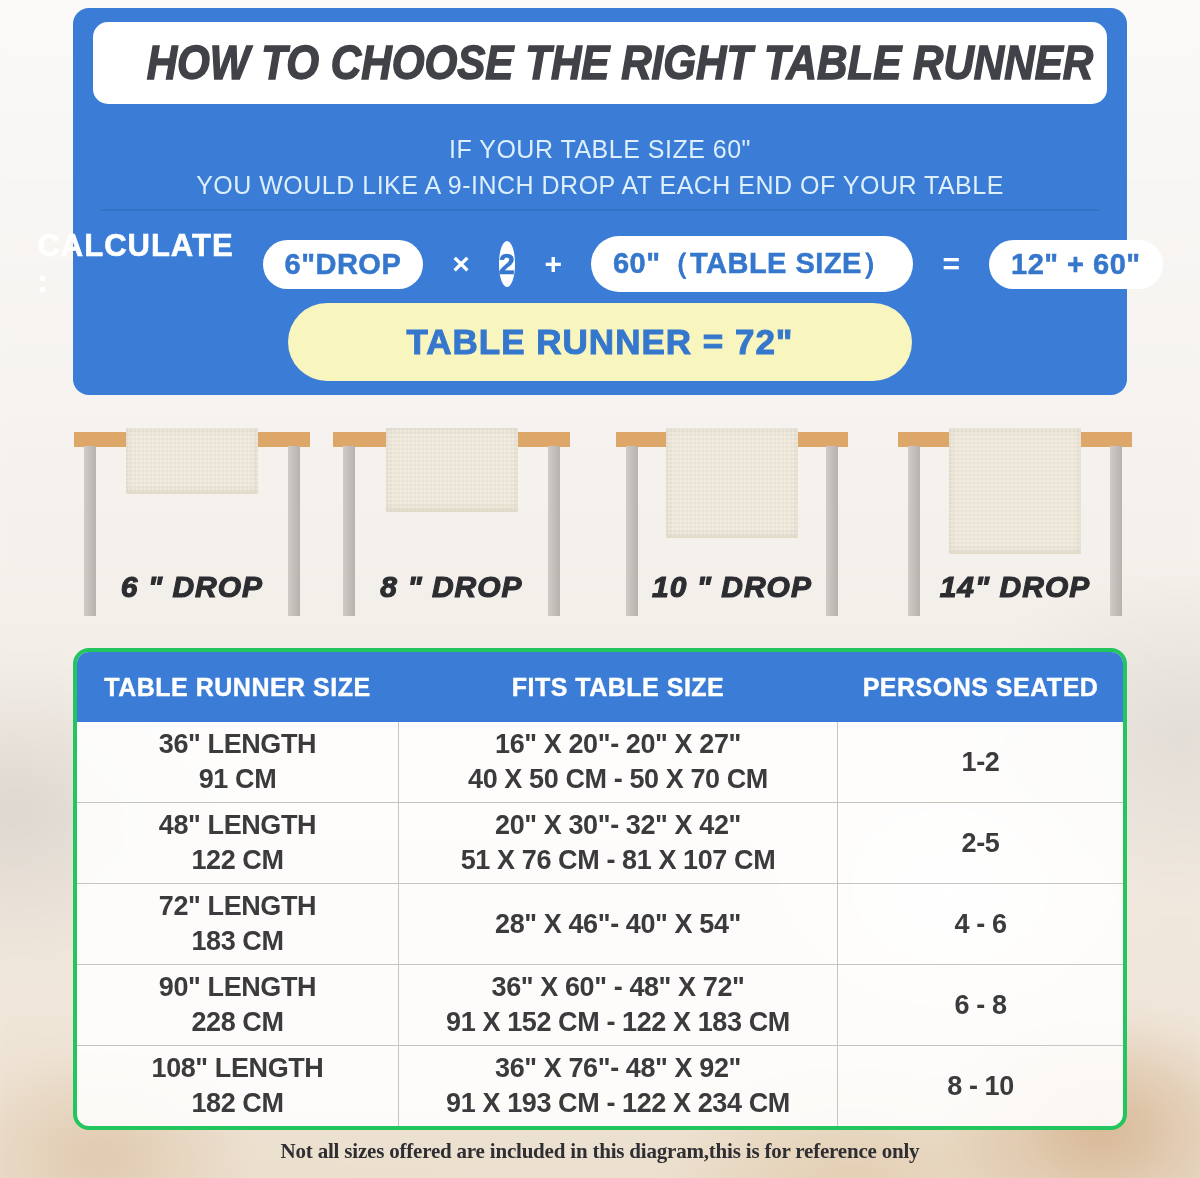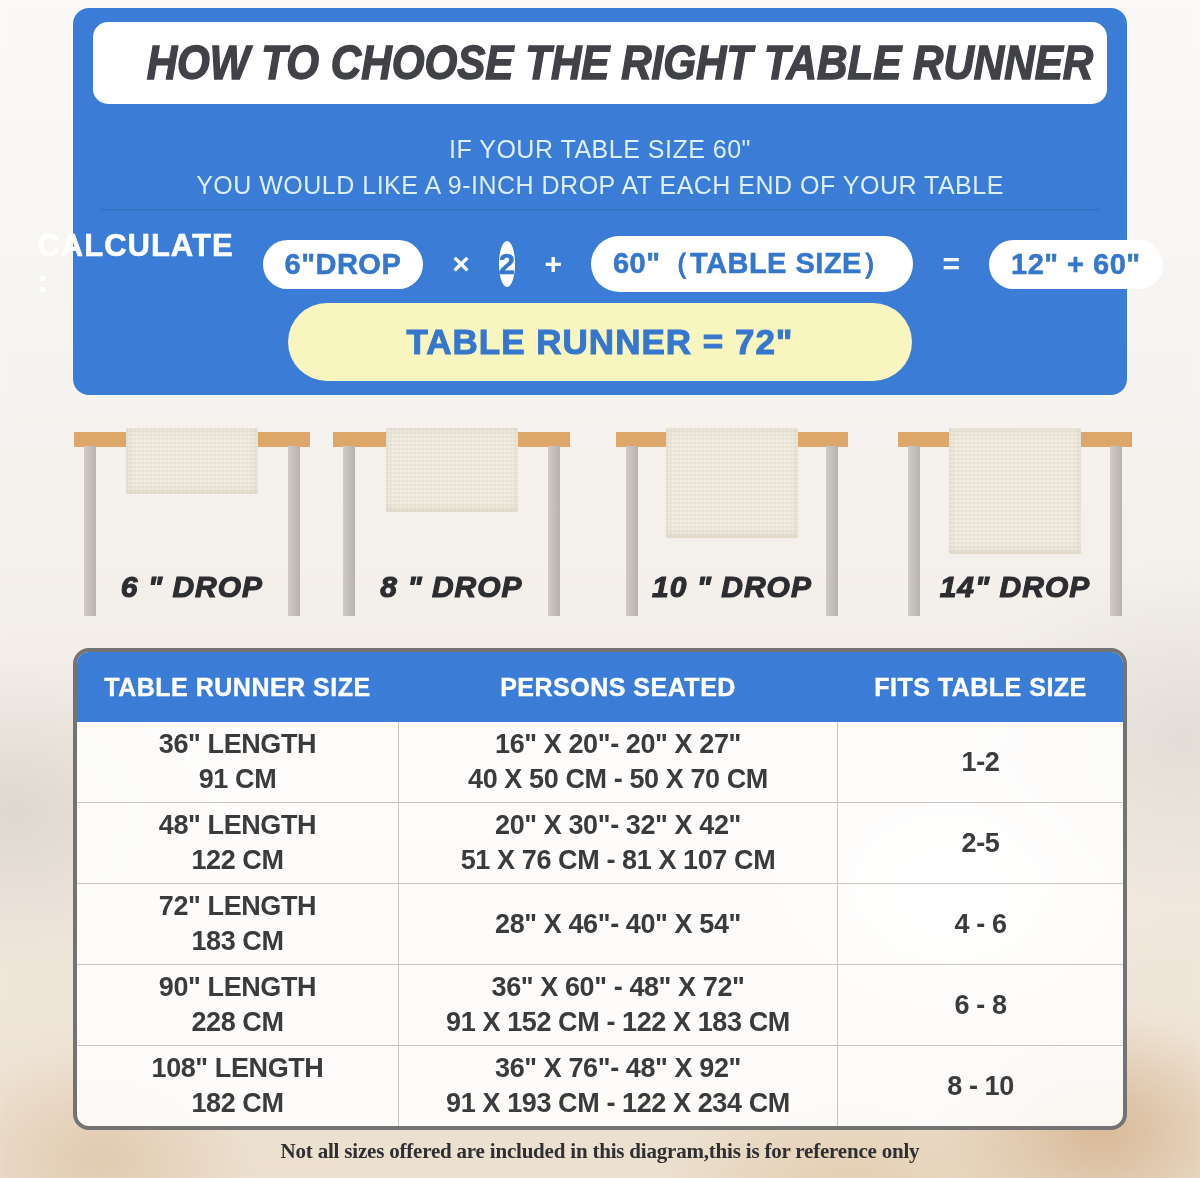--- a/index.html
+++ b/index.html
@@ -94,21 +94,21 @@
   .drop-label{
     position:absolute; left:0; right:0; top:145px; text-align:center;
     font-size:30px; font-weight:bold; font-style:italic; white-space:nowrap;
     color:var(--label_dark,#2C2D31); letter-spacing:1px;
     -webkit-text-stroke:1.1px currentColor;
   }
 
   
   .chart{
     position:absolute; z-index:2; left:73px; top:648px; width:1054px; height:482px;
-    border:4px solid #737373; border-radius:16px; overflow:hidden;
+    border:4px solid #22c55e; border-radius:16px; overflow:hidden;
     background:rgba(255,255,255,.87);
   }
   .chart-header{
     display:grid; grid-template-columns:321px 440px 1fr; height:70px;
     background:var(--accent_blue,#3A7CD6); align-items:center;
   }
   .chart-header .hcell{
     text-align:center; color:#fff; font-size:25px; font-weight:bold;
     letter-spacing:.5px; -webkit-text-stroke:.4px currentColor;
   }
@@ -186,22 +186,22 @@
       <div class="leg left"></div>
       <div class="leg right"></div>
       <div class="runner"></div>
       <div class="drop-label">14" DROP</div>
     </div>
   </section>
 
   <section class="chart">
     <div class="chart-header">
       <span class="hcell">TABLE RUNNER SIZE</span>
+      <span class="hcell">FITS TABLE SIZE</span>
       <span class="hcell">PERSONS SEATED</span>
-      <span class="hcell">FITS TABLE SIZE</span>
     </div>
     <div class="chart-body">
 
       <div class="trow">
         <div class="cell c1">
           <span>36" LENGTH</span>
           <span>91 CM</span>
         </div>
         <div class="cell c2">
           <span>16" X 20"- 20" X 27"</span>

